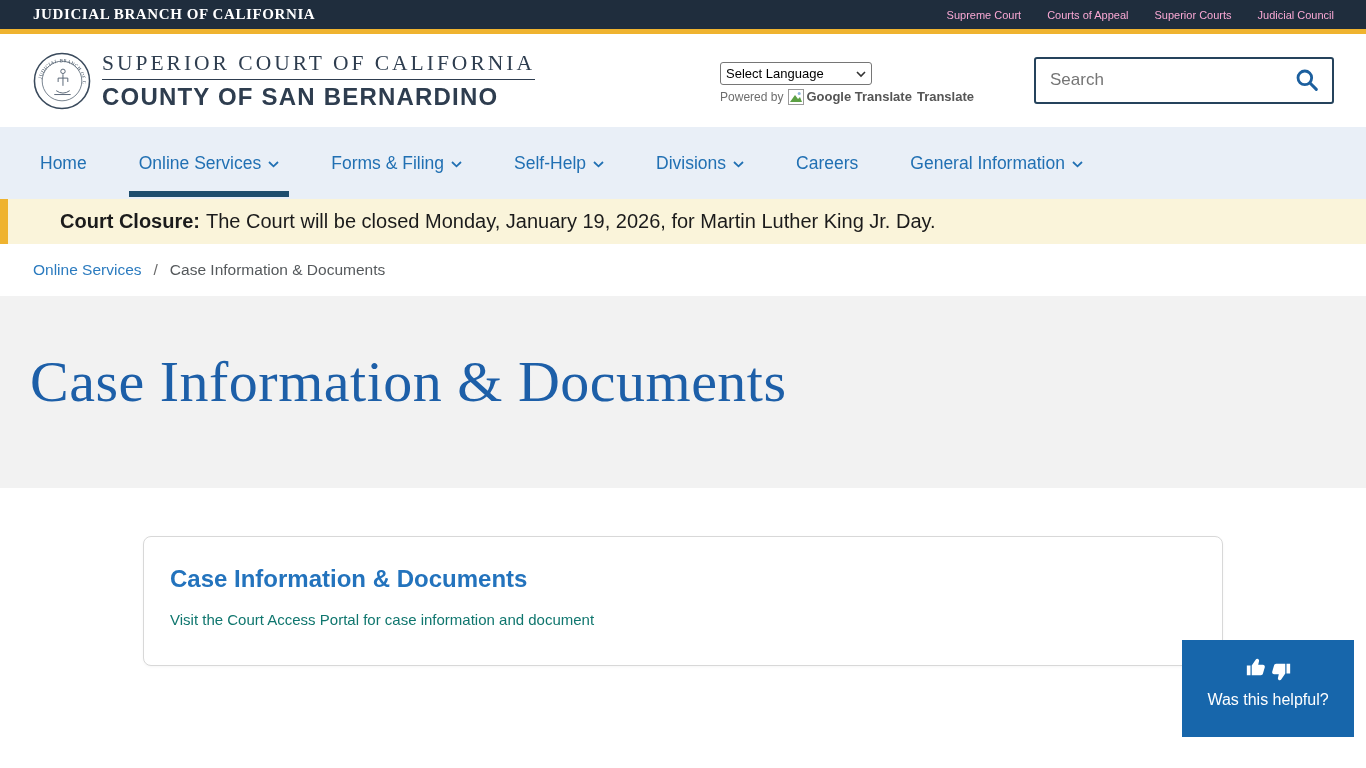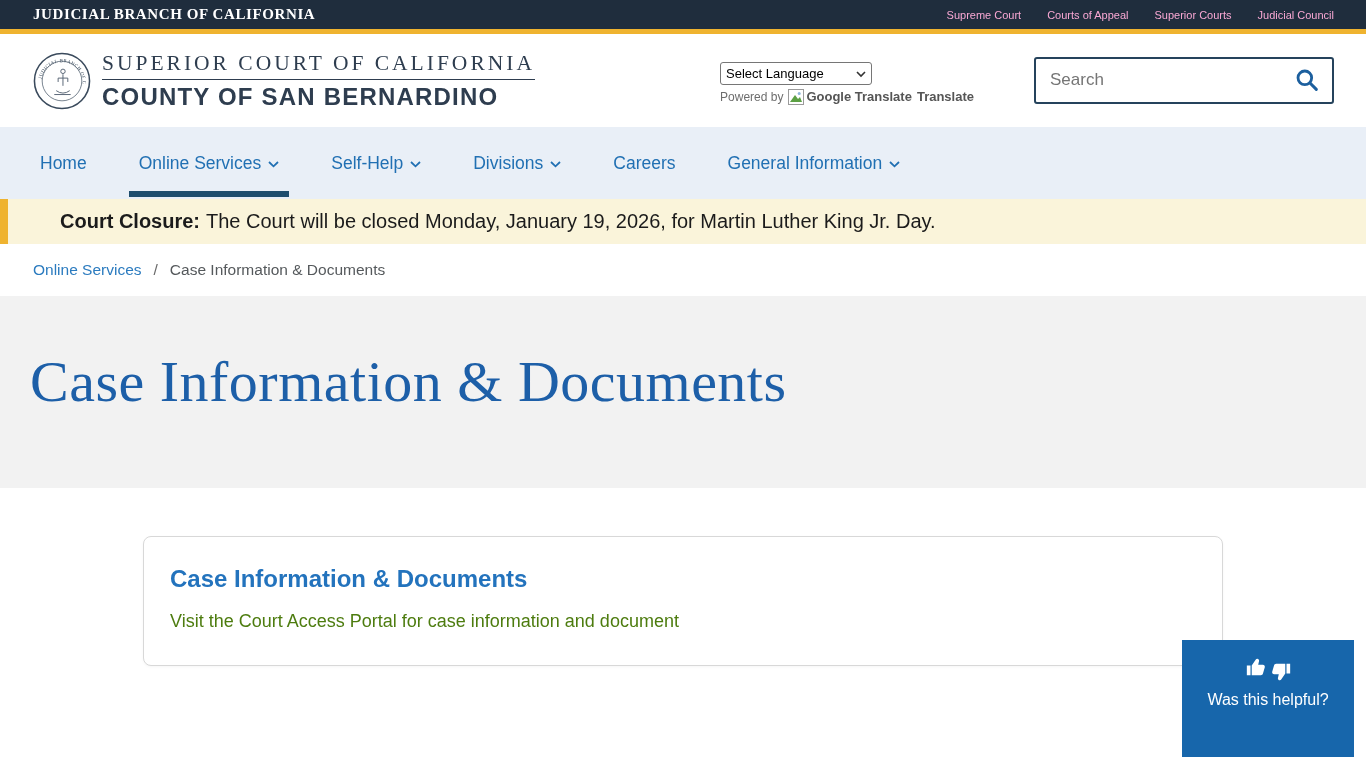--- a/index.html
+++ b/index.html
@@ -188,29 +188,29 @@
     box-shadow:0 1px 3px rgba(0,0,0,0.04);
     padding:28px 26px;
   }
   .card h2 {
     font-size:24px;
     font-weight:700;
     color:#2373bd;
     margin-bottom:18px;
     cursor:pointer;
   }
-  .card p { font-size:18px; color:#4d7c0f; }
+  .card p { font-size:15px; color:#0f766e; }
 
   
   .feedback {
     position:absolute;
     right:12px;
     top:640px;
     width:172px;
-    height:117px;
+    height:97px;
     background:#1766ab;
     color:#ffffff;
     text-align:center;
     padding-top:15px;
     cursor:pointer;
     z-index:10;
   }
   .thumb-row { display:flex; justify-content:center; align-items:flex-start; gap:3px; height:32px; }
   .thumb-btn { background:none; border:none; padding:0; cursor:pointer; display:flex; }
   .thumb-down-wrap { margin-top:7px; }
@@ -290,20 +290,28 @@
   </a>
   <a class="nav-item active">
     <span>Online Services</span>
     <span class="chev">
         <svg width="11" height="7" viewBox="0 0 11 7">
           <path d="M1 1l4.5 4.3L10 1" fill="none" stroke="currentColor" stroke-width="1.8"></path>
         </svg>
       </span>
   </a>
   <a class="nav-item">
+    <span>Forms &amp; Filing</span>
+    <span class="chev">
+        <svg width="11" height="7" viewBox="0 0 11 7">
+          <path d="M1 1l4.5 4.3L10 1" fill="none" stroke="currentColor" stroke-width="1.8"></path>
+        </svg>
+      </span>
+  </a>
+  <a class="nav-item">
     <span>Self-Help</span>
     <span class="chev">
         <svg width="11" height="7" viewBox="0 0 11 7">
           <path d="M1 1l4.5 4.3L10 1" fill="none" stroke="currentColor" stroke-width="1.8"></path>
         </svg>
       </span>
   </a>
   <a class="nav-item">
     <span>Divisions</span>
     <span class="chev">

